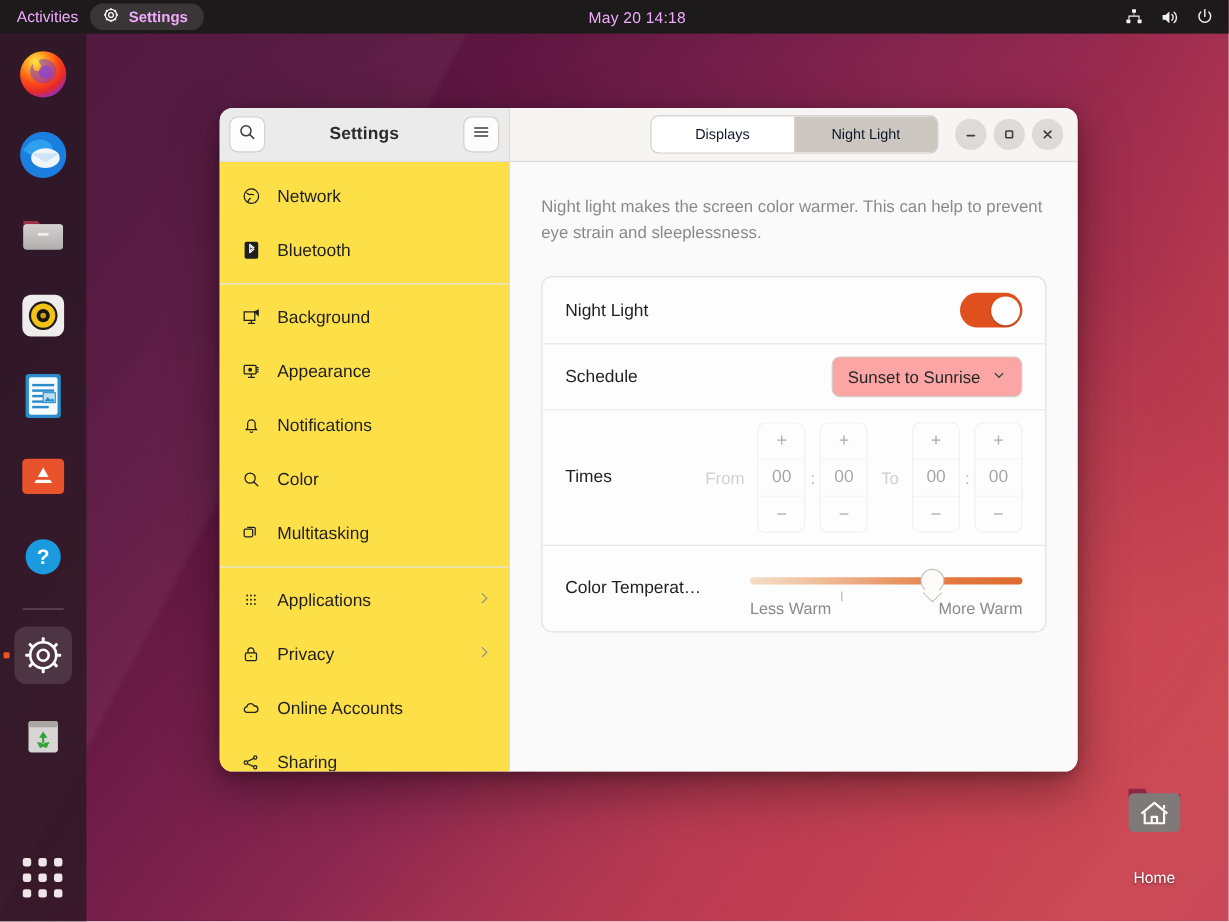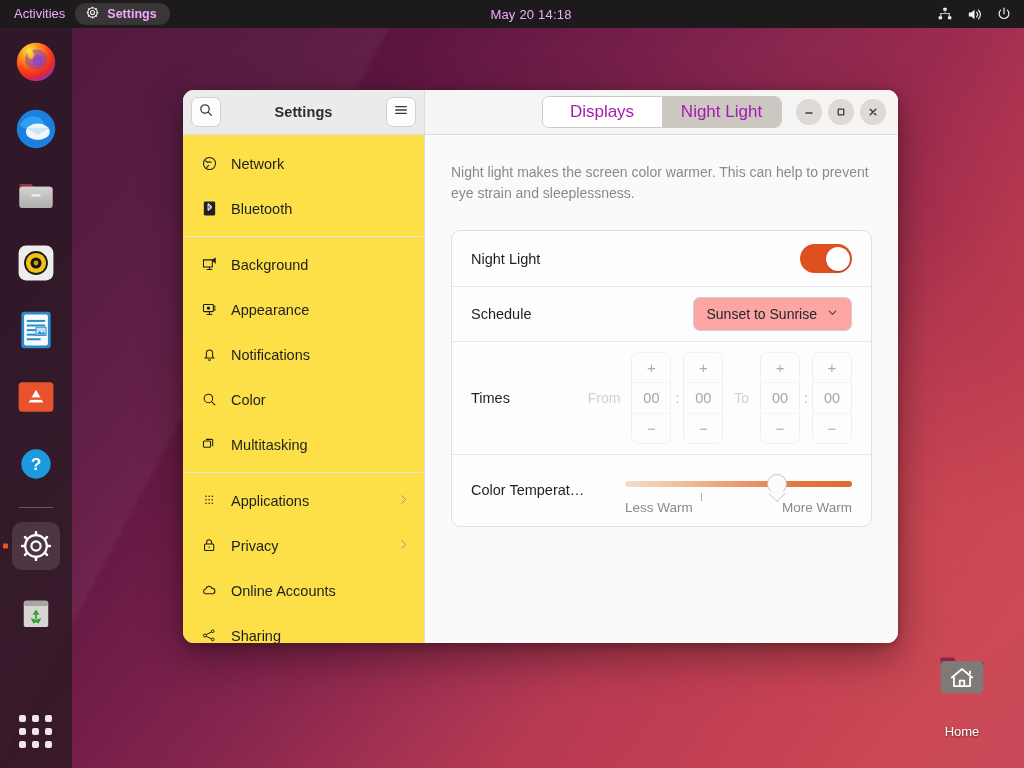--- a/index.html
+++ b/index.html
@@ -110,21 +110,21 @@
     flex: 1; background: #f6f5f4; border-bottom: 1px solid #dcdcdc;
     display: flex; align-items: center; position: relative;
   }
   #tabs {
     position: absolute; left: 50%; transform: translateX(-50%);
     display: flex; height: 32px; border: 1px solid #cfcac6; border-radius: 7px; overflow: hidden;
     background: #ffffff;
   }
   .tab {
     min-width: 119px; padding: 0 16px; display: flex; align-items: center; justify-content: center;
-    font-size: 17px; color: #a21caf; cursor: pointer; background: #ffffff;
+    font-size: 12px; color: #0f172a; cursor: pointer; background: #ffffff;
   }
   .tab.active { background: #cdc7c2; }
   .tab + .tab { border-left: 1px solid #cfcac6; }
   #winbtns { position: absolute; right: 12px; display: flex; gap: 6px; align-items: center; }
   .winbtn {
     width: 26px; height: 26px; border-radius: 50%; background: #dedad7;
     display: flex; align-items: center; justify-content: center; cursor: pointer; color: #3b3b3b;
   }
   #body { flex: 1; display: flex; min-height: 0; }
 

